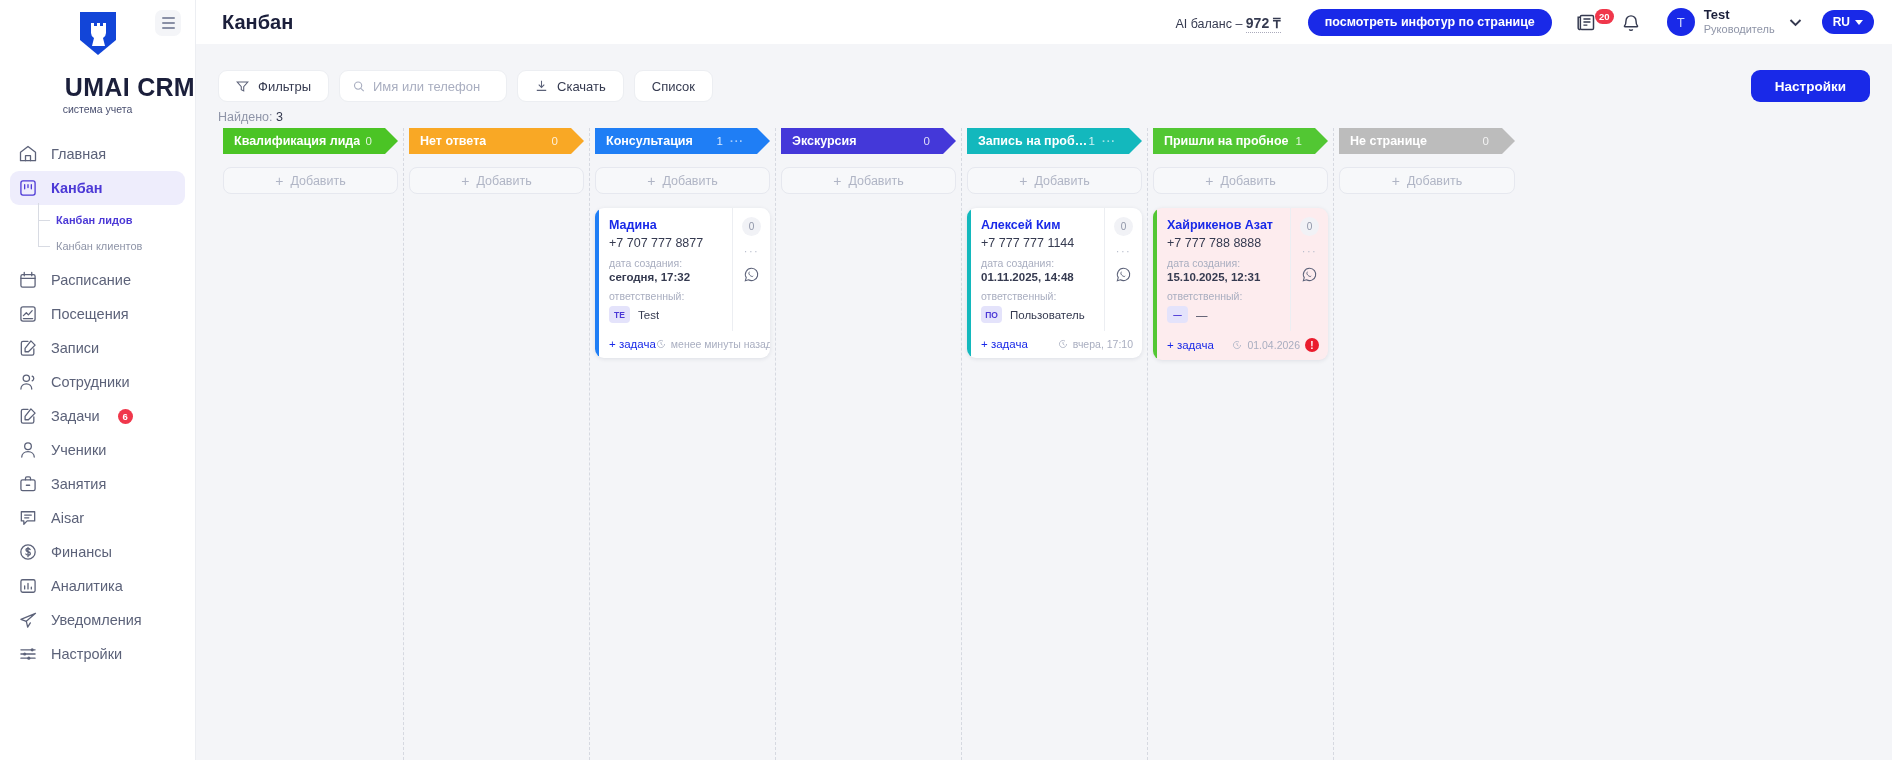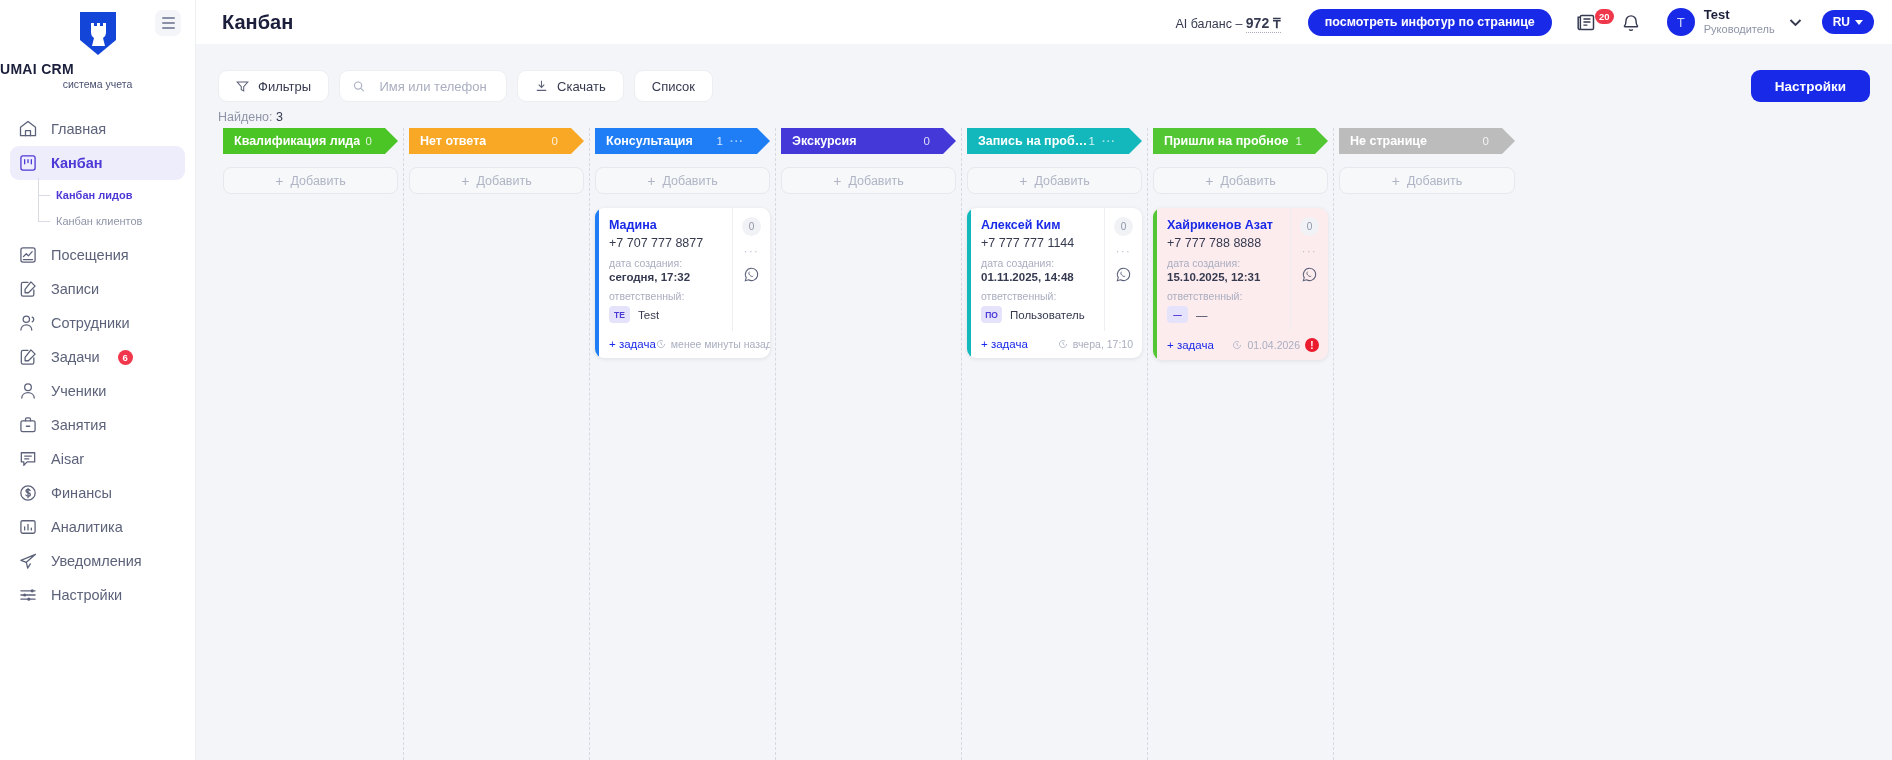--- a/index.html
+++ b/index.html
@@ -15,22 +15,22 @@
   #sidebar {
     position: absolute; left: 0; top: 0;
     width: 196px; height: 760px;
     background: #ffffff;
     border-right: 1px solid #eceef2;
     z-index: 5;
   }
   .logo-wrap { padding-top: 10px; text-align: center; }
   .logo-shield { width: 42px; height: 47px; margin: 0 auto; display: block; }
   .logo-title {
-    font-size: 14px; font-weight: bold; color: #1b1f3b;
-    letter-spacing: .3px; margin-top: 4px; text-align: left;
+    font-size: 25px; font-weight: bold; color: #1b1f3b;
+    letter-spacing: .3px; margin-top: 16px; text-align: right;
   }
   .logo-sub {
     font-size: 10.5px; color: #4a5070; text-align: center; margin-top: 1px;
   }
   .burger {
     position: absolute; right: 14px; top: 10px;
     width: 26px; height: 26px; border-radius: 7px;
     background: #f4f5f8; display: flex; flex-direction: column;
     align-items: center; justify-content: center; gap: 3px;
     cursor: pointer;
@@ -139,21 +139,20 @@
   }
   .tb-search {
     background: #fff; border: 1px solid #eceef2; border-radius: 9px;
     height: 32px; width: 168px; display: flex; align-items: center; gap: 8px;
     padding: 0 13px; margin-right: 10px; cursor: text;
   }
   .tb-search input {
     border: none; outline: none; font-size: 13px; color: #353a50;
     width: 120px; background: transparent;
     font-family: "Liberation Sans", sans-serif;
-    text-align: center;
   }
   .tb-search input::placeholder { color: #a9aec0; }
   .btn-settings {
     margin-left: auto; margin-right: 22px;
     background: #1929e8; color: #fff; border: none; border-radius: 9px;
     height: 32px; padding: 0 24px; font-size: 13.5px; font-weight: bold;
     cursor: pointer;
   }
   .found-line {
     font-size: 12.5px; color: #8f95a8; padding: 8px 0 0 22px;
@@ -297,20 +296,27 @@
         <div class="subnav">
           <div class="subnav-line" style="height:43px"></div>
           <div class="subnav-item active">
             <span class="subnav-tick"></span>
             <span>Канбан лидов</span>
           </div>
           <div class="subnav-item">
             <span class="subnav-tick"></span>
             <span>Канбан клиентов</span>
           </div>
+        </div>
+        <div class="nav-item">
+          <svg class="nav-icon" viewBox="0 0 24 24" fill="none" stroke="#5c6279" stroke-width="1.55" stroke-linejoin="round" stroke-linecap="round">
+            <rect x="3.5" y="5.5" width="17" height="15" rx="2"></rect>
+            <path d="M7.5 3 v4 M16.5 3 v4 M3.5 10 h17"></path>
+          </svg>
+          <span class="nav-label">Расписание</span>
         </div>
         <div class="nav-item">
           <svg class="nav-icon" viewBox="0 0 24 24" fill="none" stroke="#5c6279" stroke-width="1.55" stroke-linejoin="round" stroke-linecap="round">
             <rect x="3.5" y="3.5" width="17" height="17" rx="2.5"></rect>
             <path d="M6.5 14 L10 10.5 L12.5 13 L17 8"></path>
             <path d="M6.5 17.5 h11"></path>
           </svg>
           <span class="nav-label">Посещения</span>
         </div>
         <div class="nav-item">

